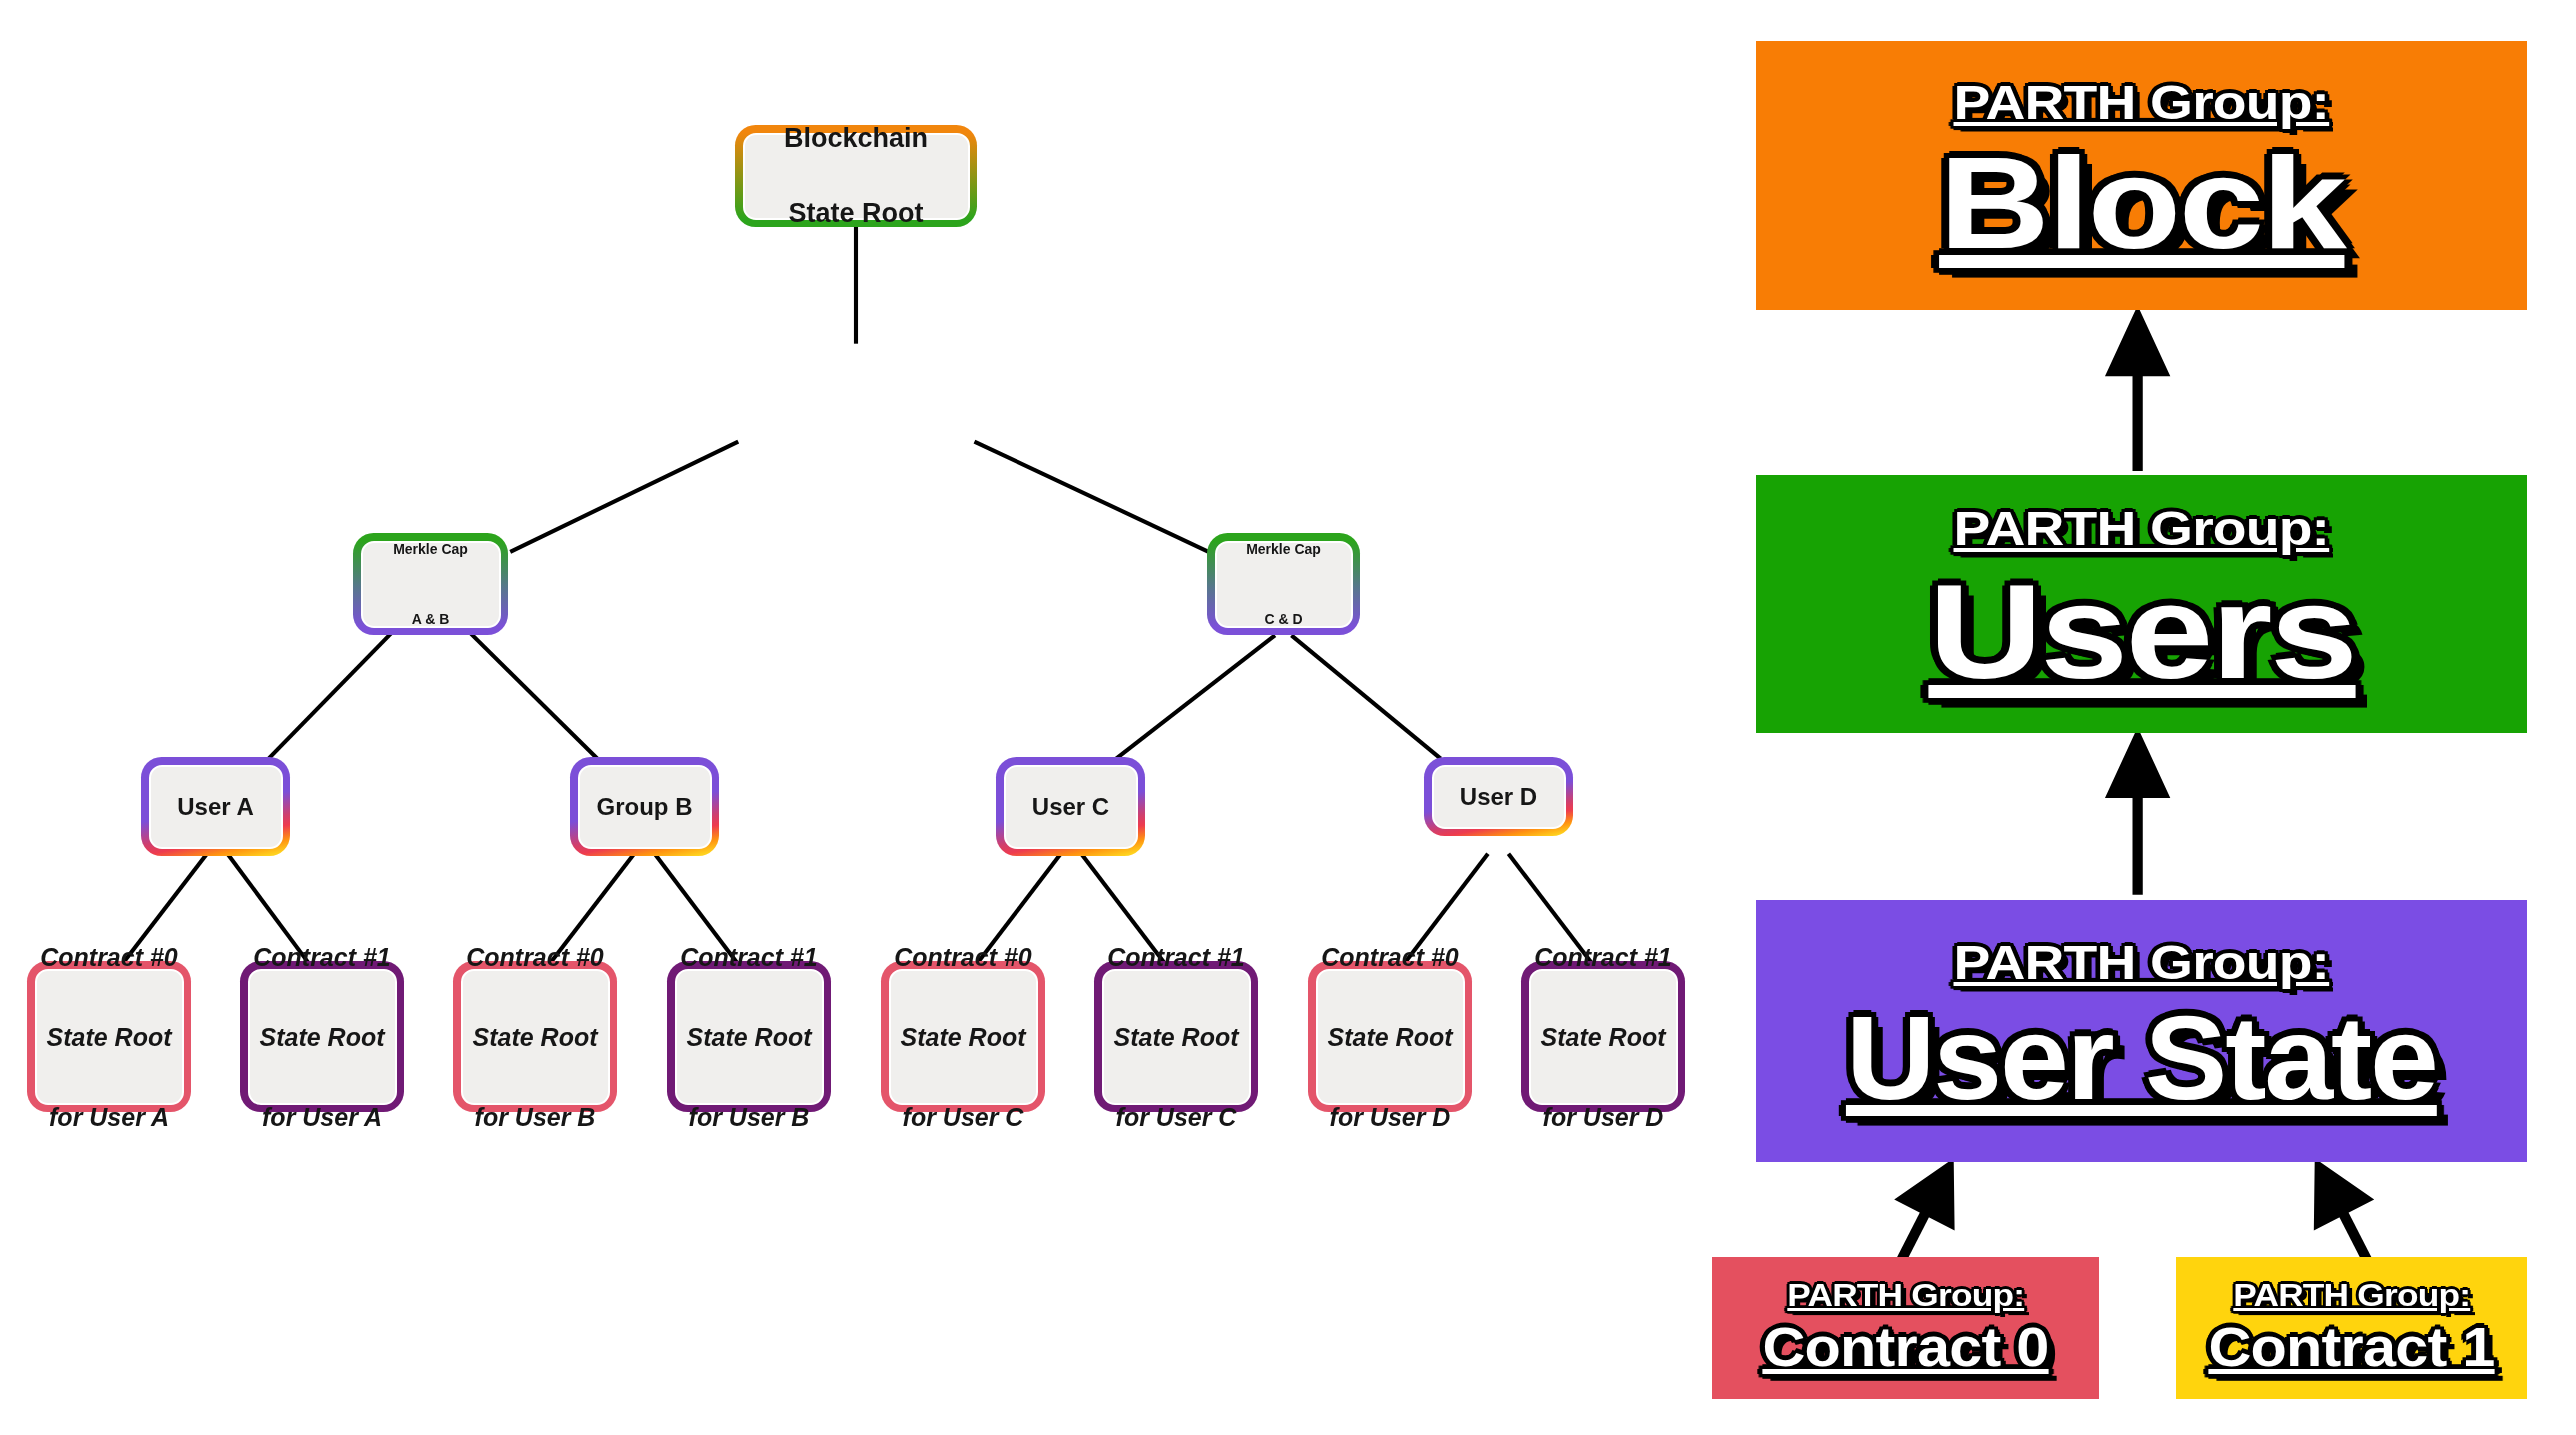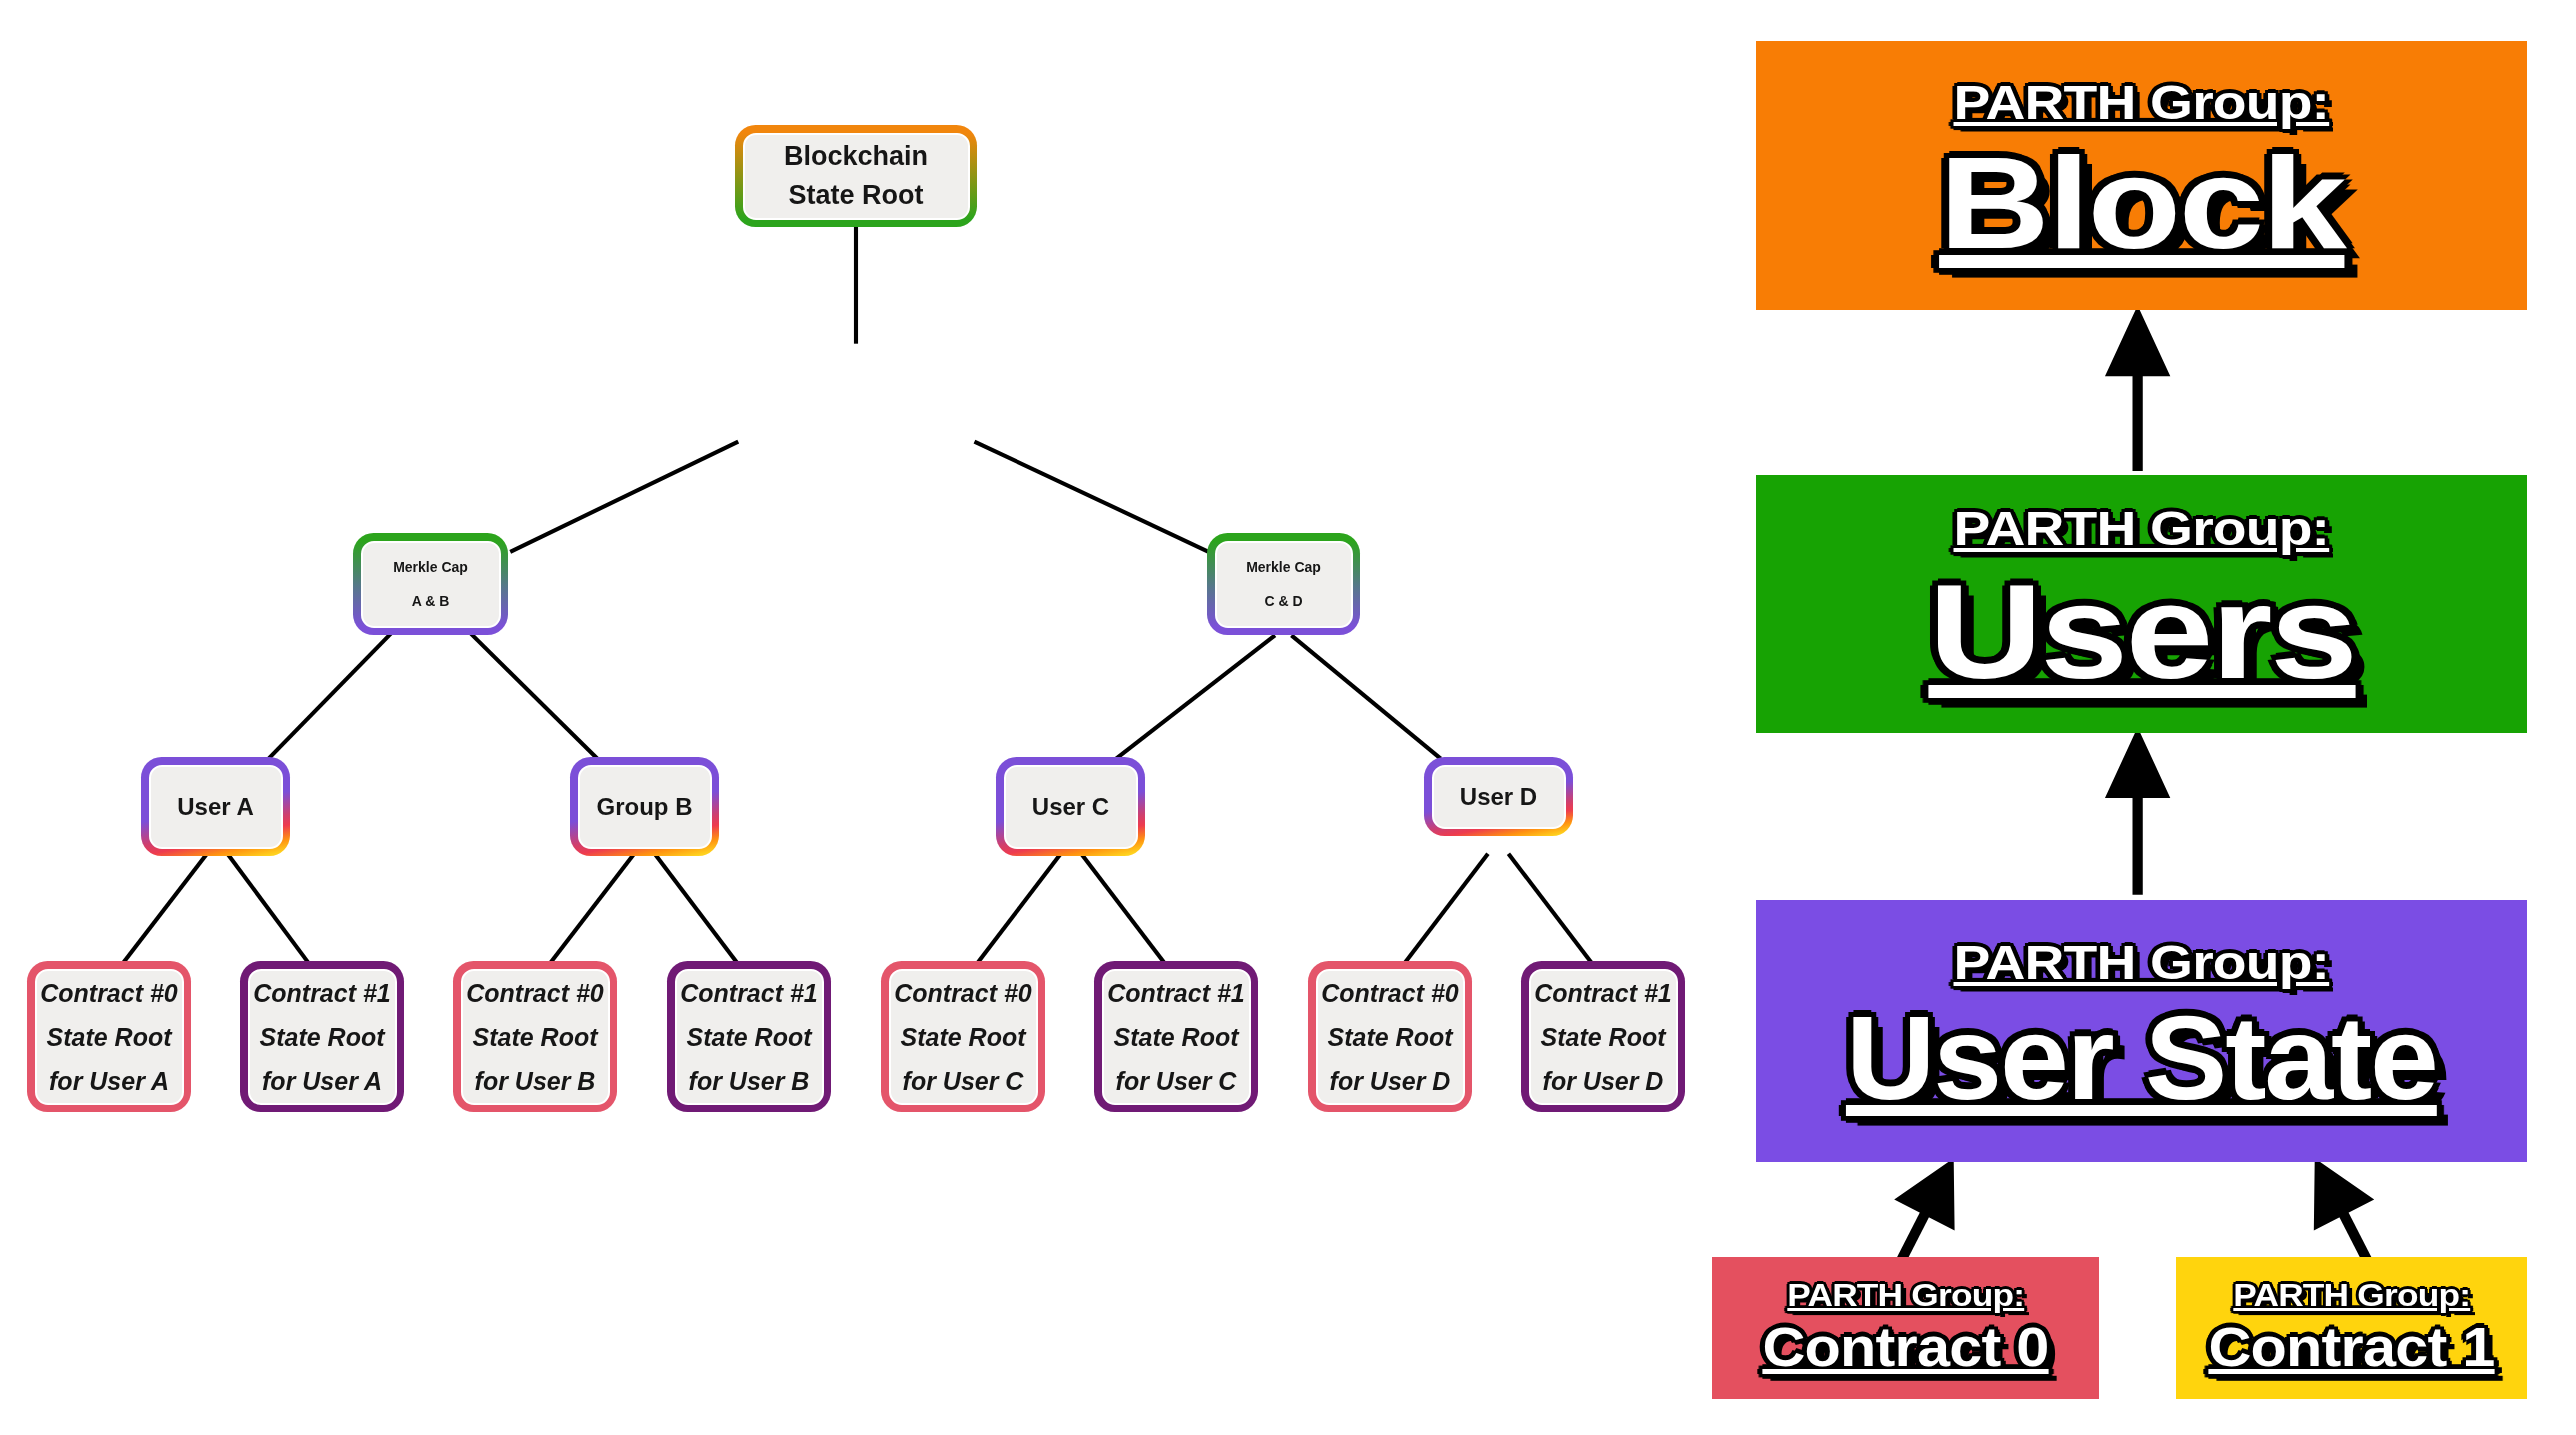--- a/index.html
+++ b/index.html
@@ -7,21 +7,21 @@
     position:relative;width:2576px;height:1435px;background:#ffffff;overflow:hidden;
     font-family:"Liberation Sans",sans-serif;font-weight:bold;color:#161616;
   }
   #edges{position:absolute;left:0;top:0;width:2576px;height:1435px;}
 
   
   .tnode{position:absolute;border-radius:20.5px;}
   .tnode .inner{
     position:absolute;inset:7.5px;background:#f0efed;border:2.1px solid #ffffff;
     border-radius:13px;display:flex;flex-direction:column;align-items:center;
-    justify-content:center;text-align:center;box-sizing:border-box;
+    justify-content:center;text-align:center;box-sizing:border-box;gap:36px;
   }
   .b-og{background:linear-gradient(to bottom,#f1860d 8%,#2ca41c 92%);}
   .b-green{background:#2ca41c;}
   .b-gp{background:linear-gradient(to bottom,#2ca41c 8%,#56788a 52%,#7b50d8 92%);}
   .b-user{background:linear-gradient(168deg,#7b4fd8 0%,#7b4fd8 50%,#cf3f6e 68%,#ee3b4e 76%,#ff9310 87%,#ffd21e 96%);}
   .b-red{background:#e4556a;}
   .b-yellow{background:#701a75;}
   .t-big{font-size:27px;line-height:39px;}
   .t-user{font-size:24px;line-height:30px;}
   .t-merkle{font-size:14px;line-height:34px;}

